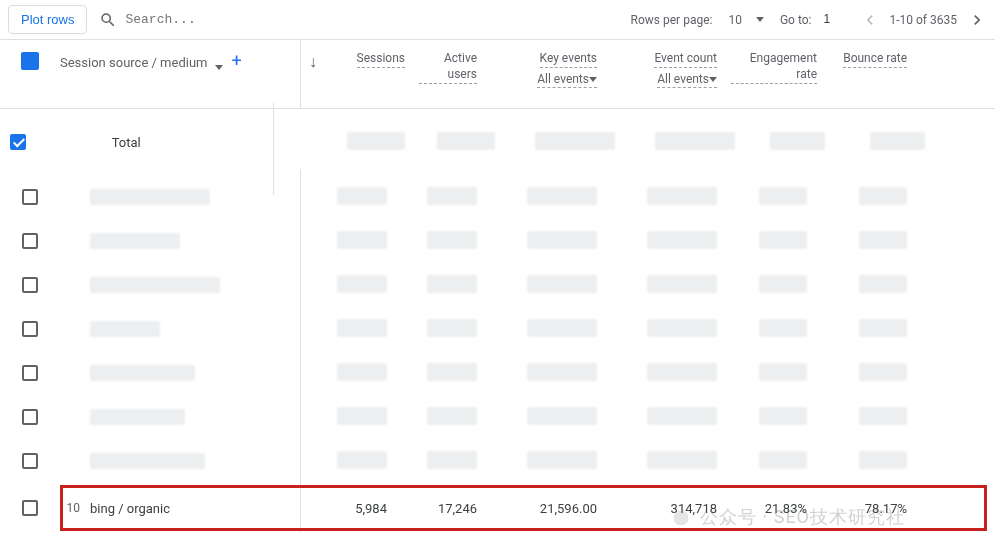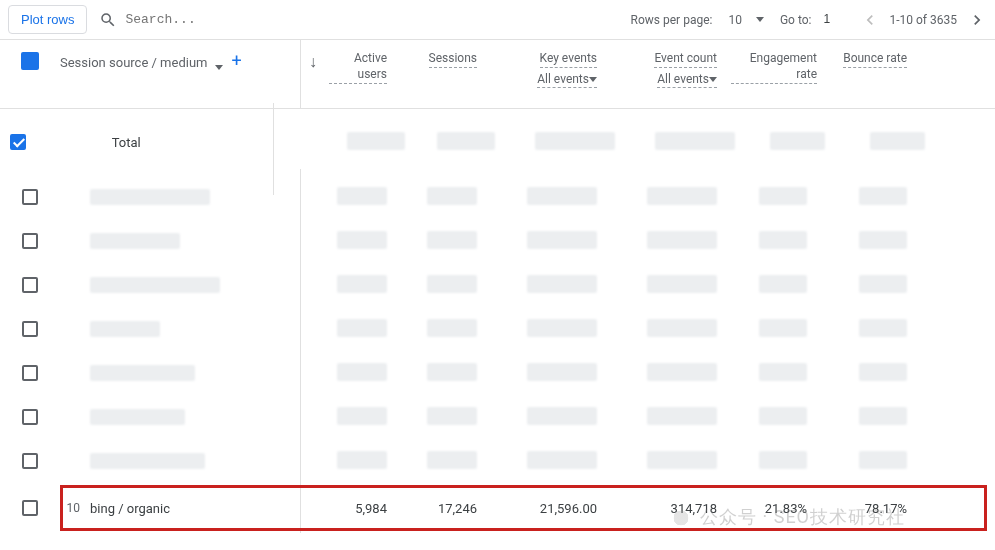--- a/index.html
+++ b/index.html
@@ -293,25 +293,25 @@
       <div class="big-square"></div>
     </div>
   <div class="dim-col">
     <span class="dim-label">Session source / medium</span>
     <span class="tri-mini"></span>
     <span class="plus-icon">+</span>
   </div>
   <div class="vdiv"></div>
   <div class="sort-arrow">↓</div>
   <div class="metric-cols">
+    <div class="metric-h m-sessions">
+        <span class="name">Sessions</span>
+      </div>
     <div class="metric-h m-active">
         <span class="name">Active users</span>
-      </div>
-    <div class="metric-h m-sessions">
-        <span class="name">Sessions</span>
       </div>
     <div class="metric-h m-key">
       <span class="name">Key events</span>
       <span class="sub">
           <span>All events</span>
           <span class="tri-mini"></span>
         </span>
     </div>
     <div class="metric-h m-event">
       <span class="name">Event count</span>

